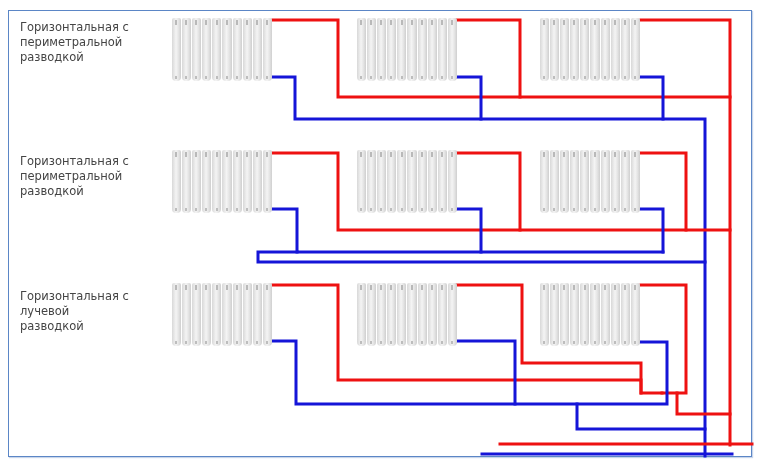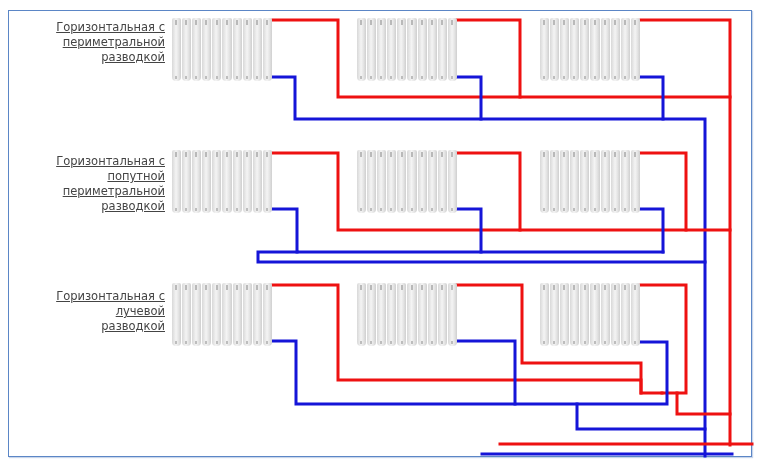--- a/index.html
+++ b/index.html
@@ -1,38 +1,37 @@
 <!DOCTYPE html>
 <html><head>
 <meta charset="utf-8">
 <style>
   html, body { margin: 0; padding: 0; background: #ffffff; }
   body { width: 761px; height: 468px; position: relative; overflow: hidden; font-family: "DejaVu Sans", sans-serif; }
   .frame { position: absolute; left: 8px; top: 10px; width: 744px; height: 447px; border: 1px solid #5b86c6; box-sizing: border-box; background: #fff; box-shadow: 1px 1px 1px #c9d6ea; }
-  .label { position: absolute; left: 20px; width: 145px; text-align: right; font-size: 11.5px; line-height: 15px; color: #444; text-decoration: underline; }
+  .label { position: absolute; left: 20px; width: 145px; text-align: left; font-size: 11.5px; line-height: 15px; color: #444; }
   .label span { display: block; }
   svg.pipes { position: absolute; left: 0; top: 0; }
   .radiator { position: absolute; width: 100px; height: 63px; display: flex; gap: 1px; }
   .fin { flex: 1; background: linear-gradient(90deg, #d8d8d8 0%, #f4f4f4 45%, #e6e6e6 70%, #cfcfcf 100%); border-radius: 2px 2px 4px 4px; position: relative; }
   .fin::before { content: ""; position: absolute; left: 35%; top: 2px; width: 2px; height: 5px; background: #b9b9b9; }
   .fin::after { content: ""; position: absolute; left: 35%; bottom: 2px; width: 2px; height: 3px; background: #bdbdbd; }
 </style>
 </head>
 <body>
 
 <div class="frame"></div>
 
 <div class="label" style="top:20px;">
   <span>Горизонтальная с</span>
   <span>периметральной</span>
   <span>разводкой</span>
 </div>
 <div class="label" style="top:154px;">
   <span>Горизонтальная с</span>
-  <span>попутной</span>
   <span>периметральной</span>
   <span>разводкой</span>
 </div>
 <div class="label" style="top:289px;">
   <span>Горизонтальная с</span>
   <span>лучевой</span>
   <span>разводкой</span>
 </div>
 
 <svg class="pipes" width="761" height="468" viewBox="0 0 761 468">

